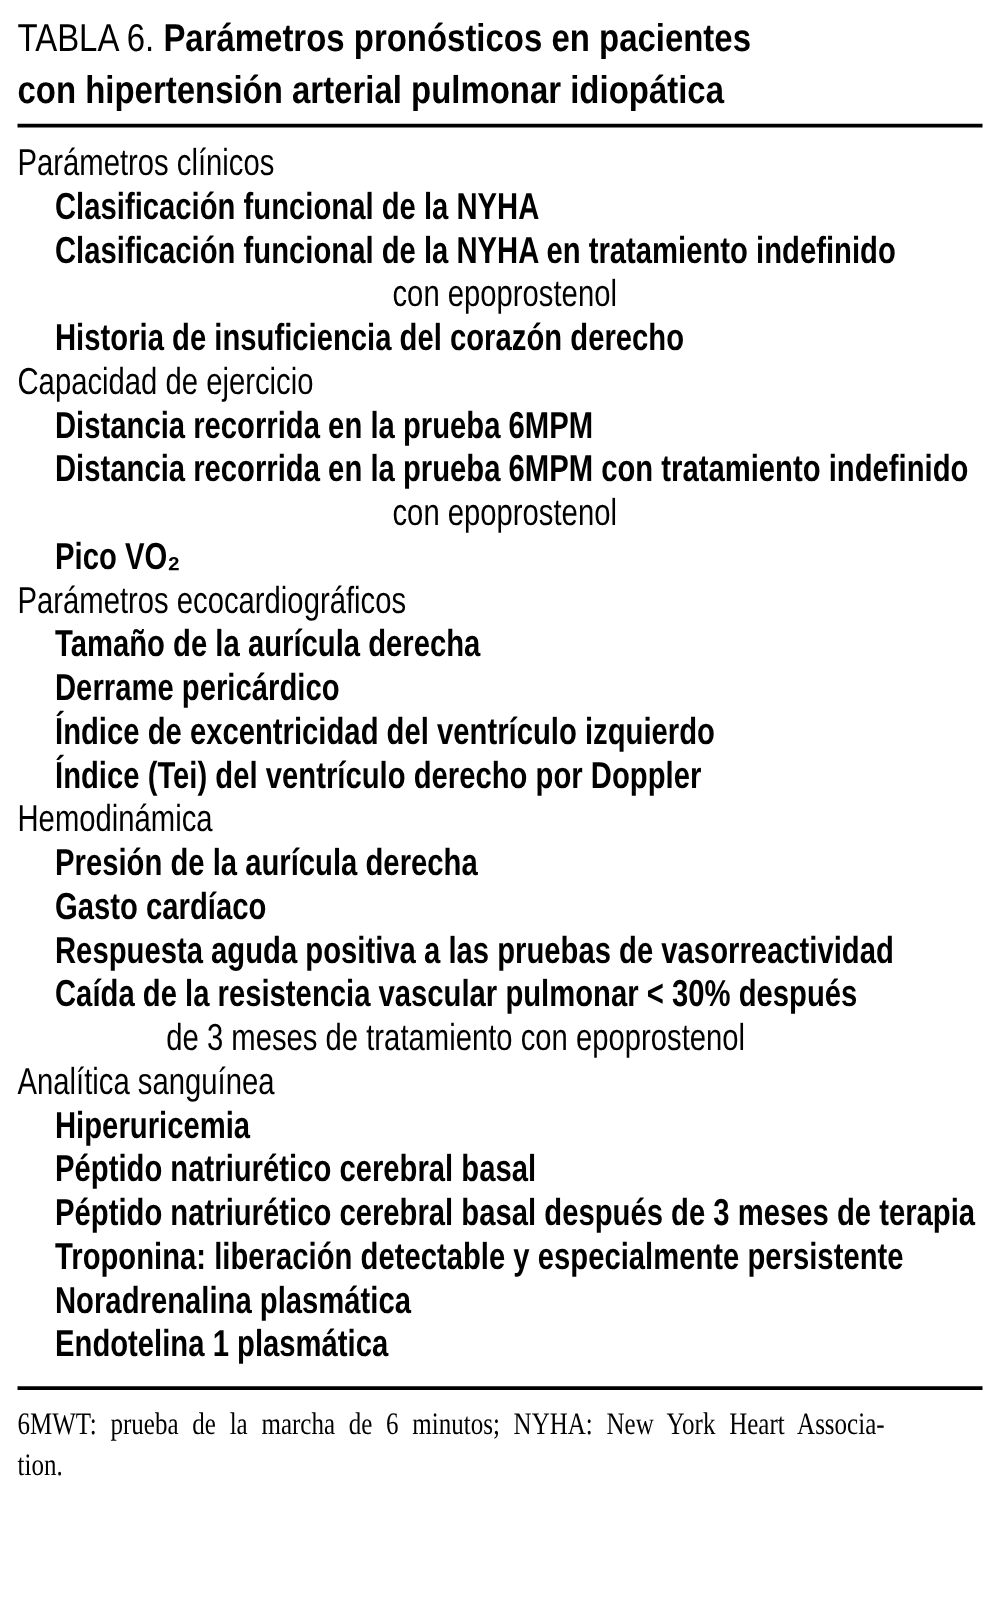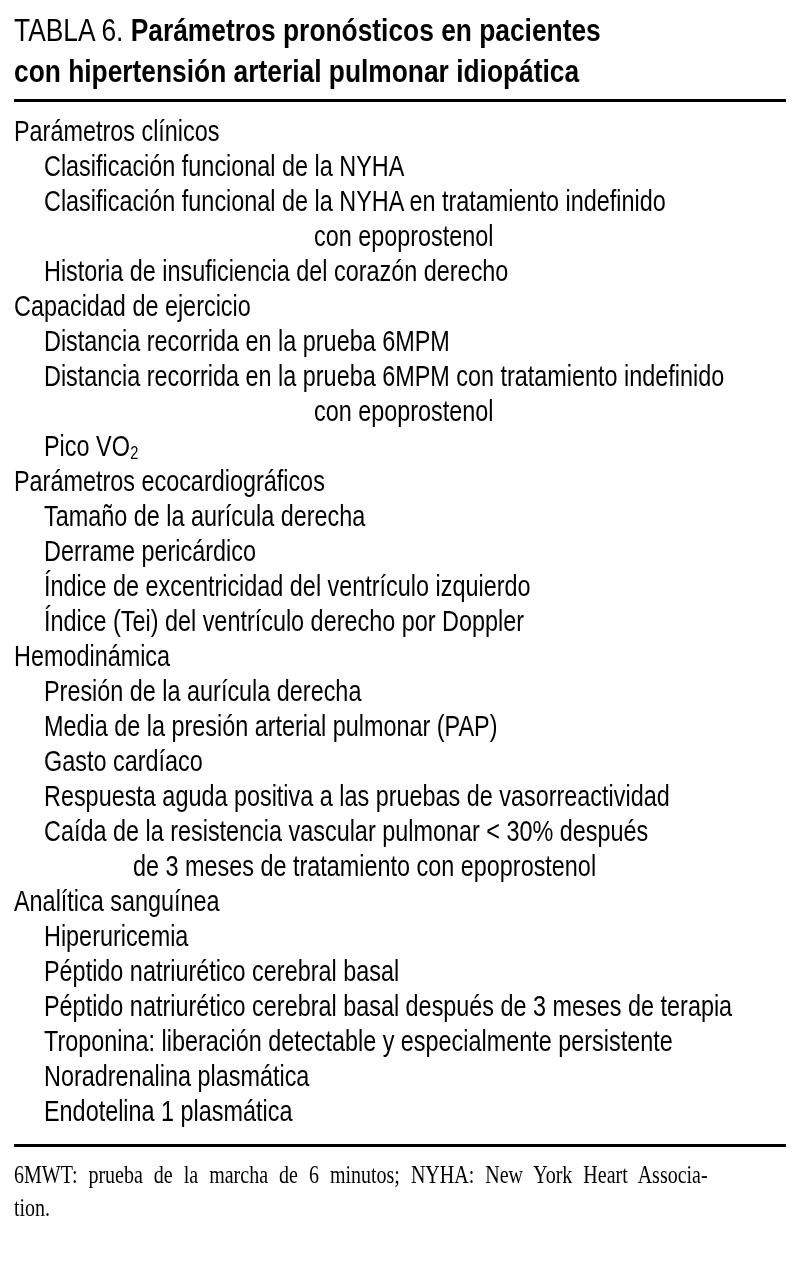--- a/index.html
+++ b/index.html
@@ -42,21 +42,21 @@
     font-size: 30px;
     white-space: nowrap;
   }
   .cx {
     display: inline-block;
     transform: scaleX(0.78);
     transform-origin: 0 50%;
     white-space: nowrap;
   }
   .indent-0 { padding-left: 0; }
-  .indent-1 { padding-left: 30px; }
+  .indent-1 { padding-left: 30px; font-weight: bold; }
   .indent-2 { padding-left: 59px; text-align: center; }
   
   .footnote { margin-top: 11px; font-size: 25px; line-height: 33px; }
   .f-line { white-space: nowrap; font-family: Liberation Serif, serif; }
   .cxf {
     display: inline-block;
     transform: scaleX(0.80);
     transform-origin: 0 50%;
     white-space: nowrap;
   }
@@ -92,21 +92,20 @@
       <div class="row indent-1"><span class="cx">Distancia recorrida en la prueba 6MPM con tratamiento indefinido</span></div>
       <div class="row indent-2"><span class="cx">con epoprostenol</span></div>
       <div class="row indent-1"><span class="cx">Pico VO₂</span></div>
       <div class="row indent-0"><span class="cx">Parámetros ecocardiográficos</span></div>
       <div class="row indent-1"><span class="cx">Tamaño de la aurícula derecha</span></div>
       <div class="row indent-1"><span class="cx">Derrame pericárdico</span></div>
       <div class="row indent-1"><span class="cx">Índice de excentricidad del ventrículo izquierdo</span></div>
       <div class="row indent-1"><span class="cx">Índice (Tei) del ventrículo derecho por Doppler</span></div>
       <div class="row indent-0"><span class="cx">Hemodinámica</span></div>
       <div class="row indent-1"><span class="cx">Presión de la aurícula derecha</span></div>
-      <div class="row indent-1"><span class="cx">Media de la presión arterial pulmonar (PAP)</span></div>
       <div class="row indent-1"><span class="cx">Gasto cardíaco</span></div>
       <div class="row indent-1"><span class="cx">Respuesta aguda positiva a las pruebas de vasorreactividad</span></div>
       <div class="row indent-1"><span class="cx">Caída de la resistencia vascular pulmonar &lt; 30% después</span></div>
       <div class="row indent-2"><span class="cx">de 3 meses de tratamiento con epoprostenol</span></div>
       <div class="row indent-0"><span class="cx">Analítica sanguínea</span></div>
       <div class="row indent-1"><span class="cx">Hiperuricemia</span></div>
       <div class="row indent-1"><span class="cx">Péptido natriurético cerebral basal</span></div>
       <div class="row indent-1"><span class="cx">Péptido natriurético cerebral basal después de 3 meses de terapia</span></div>
       <div class="row indent-1"><span class="cx">Troponina: liberación detectable y especialmente persistente</span></div>
       <div class="row indent-1"><span class="cx">Noradrenalina plasmática</span></div>

